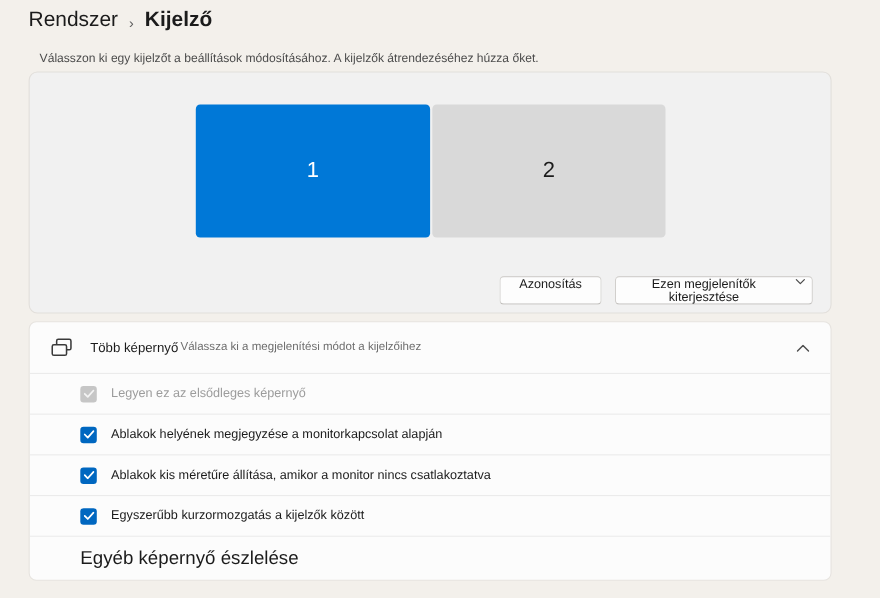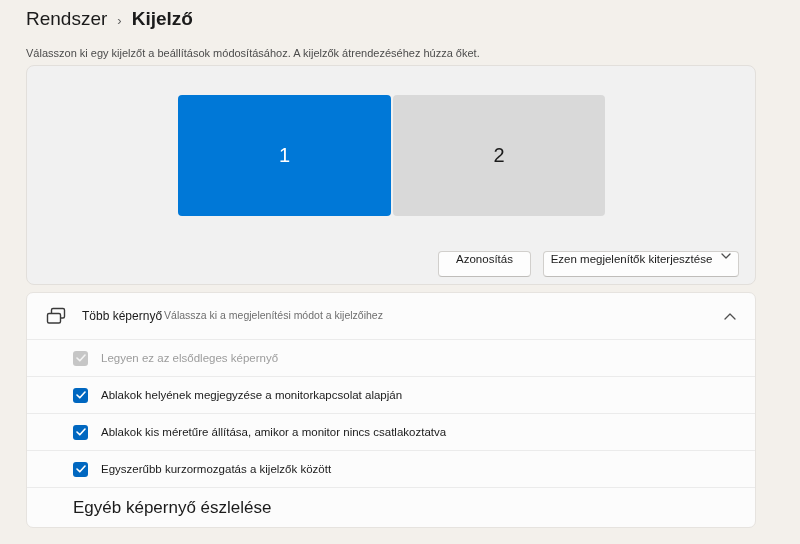--- a/index.html
+++ b/index.html
@@ -11,41 +11,41 @@
     position:relative;
   }
   .stage{position:absolute;inset:0;width:800px;height:544px;}
 
   
   .breadcrumb{position:absolute;left:26px;top:8px;display:flex;align-items:center;gap:10px;font-size:19px;}
   .crumb-parent{font-weight:400;color:#1b1b1b;cursor:pointer;}
   .crumb-sep{color:#5f5f5f;font-size:13px;padding-top:2px;}
   .crumb-current{font-weight:700;color:#1b1b1b;}
 
-  .page-subtitle{position:absolute;left:26px;top:47px;font-size:11px;color:#4c4c4c;}
+  .page-subtitle{position:absolute;left:36px;top:47px;font-size:11px;color:#4c4c4c;}
 
   
   .panel{
     position:absolute;left:26px;top:65px;width:730px;height:220px;
     background:#f1f1f1;border:1px solid #e2dfdb;border-radius:8px;box-sizing:border-box;
   }
   .monitor{position:absolute;top:29px;height:121px;border-radius:4px;
     display:flex;align-items:center;justify-content:center;font-size:20px;cursor:pointer;}
   .monitor-1{left:151px;width:213px;color:#ffffff;}
   .monitor-2{left:366px;width:212px;color:#1b1b1b;}
 
   .panel-buttons{position:absolute;right:16px;bottom:7px;display:flex;gap:12px;align-items:center;}
   .btn{
     background:#fdfdfd;border:1px solid #d1cfcc;border-bottom-color:#bfbdba;
     border-radius:4px;font-size:11.5px;color:#1b1b1b;height:26px;box-sizing:border-box;
     display:flex;justify-content:center;cursor:pointer;
     font-family:"Liberation Sans", sans-serif;
   }
   .btn-identify{width:93px;}
-  .btn-dropdown{width:196px;gap:9px;}
+  .btn-dropdown{width:180px;gap:9px;}
   .chev{display:block;}
 
   
   .card{
     position:absolute;left:26px;top:292px;width:730px;
     background:#fcfcfc;border:1px solid #e6e3df;border-radius:7px;box-sizing:border-box;
     display:flex;flex-direction:column;overflow:hidden;
   }
   .card-header{height:46px;display:flex;align-items:center;padding:0 16px;cursor:pointer;}
   .card-icon{width:22px;height:20px;margin-left:2px;flex:0 0 auto;}

